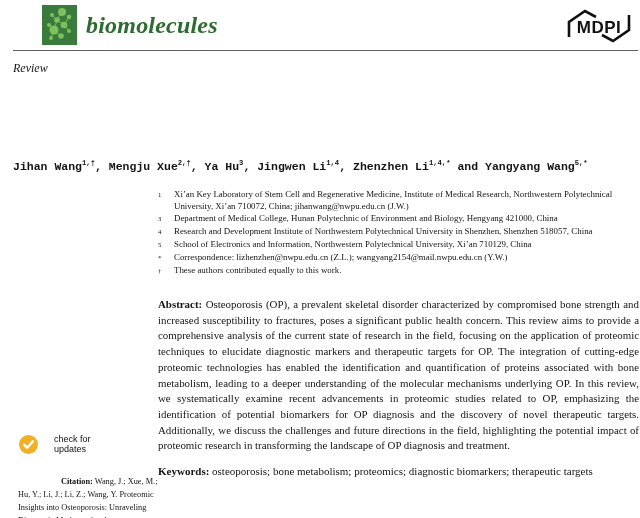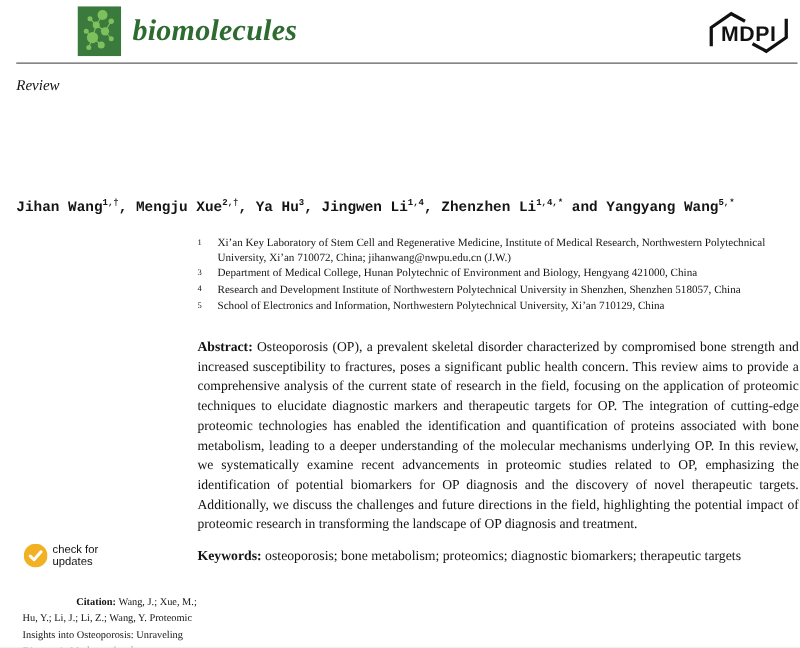--- a/index.html
+++ b/index.html
@@ -3,21 +3,21 @@
 <meta charset="utf-8">
 <style>
   html,body { margin:0; padding:0; background:#e8e8e8; }
   .page {
     position:relative; width:640px; height:518px; margin:0 auto;
     background:#ffffff; overflow:hidden;
     color:#141414; font-family:"Liberation Serif", serif;
   }
 
   
-  .brand { position:absolute; left:22px; top:5px; display:flex; align-items:center;padding-left:40px; }
+  .brand { position:absolute; left:2px; top:5px; display:flex; align-items:center;padding-left:40px; }
   .brand-logo { width:35px; height:40px; display:block; }
   .journal-name {
     margin-left:9px; font-style:italic; font-weight:bold;
     font-size:24px; color:#2e6b31; letter-spacing:0.2px;
   }
   .mdpi-logo { position:absolute; right:4px; top:6px; width:74px; height:40px; }
   .header-rule {
     position:absolute; left:13px; top:50px; width:625px; height:0;
     border-top:1.6px solid #5f5f5f;
   }
@@ -42,21 +42,21 @@
   .aff-text { flex:1; }
   .abstract {
     margin:20px 0 0 0; font-size:10.9px; line-height:15.7px; text-align:justify;
   }
   .abstract b, .keywords b { font-weight:bold; }
   .keywords { margin:10px 1px 0 0; font-size:11px; line-height:15.7px; }
 
   
   .badge {
     position:absolute; left:19px; top:435px;
-    display:flex; align-items:center; gap:4px; cursor:pointer;
+    display:flex; align-items:center; gap:16px; cursor:pointer;
   }
   .badge-icon { width:19px; height:19px; display:block; }
   .badge-text { font-family:"Liberation Sans", sans-serif; font-size:9px; line-height:9.5px; color:#111; }
   .badge-text .b2 { font-weight:normal; }
   .citation {
     position:absolute; left:18px; top:467px; width:144px;
     font-size:8.3px; line-height:13px;
   }
   .citation b { font-weight:bold;margin-left:43px; }
 </style>
@@ -120,20 +120,28 @@
         <span class="aff-text">Department of Medical College, Hunan Polytechnic of Environment and Biology, Hengyang 421000, China</span>
       </div>
       <div class="aff-row">
         <span class="aff-marker">4</span>
         <span class="aff-text">Research and Development Institute of Northwestern Polytechnical University in Shenzhen, Shenzhen 518057, China</span>
       </div>
       <div class="aff-row">
         <span class="aff-marker">5</span>
         <span class="aff-text">School of Electronics and Information, Northwestern Polytechnical University, Xi’an 710129, China</span>
       </div>
+      <div class="aff-row">
+        <span class="aff-marker">*</span>
+        <span class="aff-text">Correspondence: lizhenzhen@nwpu.edu.cn (Z.L.); wangyang2154@mail.nwpu.edu.cn (Y.W.)</span>
+      </div>
+      <div class="aff-row">
+        <span class="aff-marker">†</span>
+        <span class="aff-text">These authors contributed equally to this work.</span>
+      </div>
     </div>
 
     <p class="abstract"><b>Abstract:</b> <span>Osteoporosis (OP), a prevalent skeletal disorder characterized by compromised bone strength and increased susceptibility to fractures, poses a significant public health concern. This review aims to provide a comprehensive analysis of the current state of research in the field, focusing on the application of proteomic techniques to elucidate diagnostic markers and therapeutic targets for OP. The integration of cutting-edge proteomic technologies has enabled the identification and quantification of proteins associated with bone metabolism, leading to a deeper understanding of the molecular mechanisms underlying OP. In this review, we systematically examine recent advancements in proteomic studies related to OP, emphasizing the identification of potential biomarkers for OP diagnosis and the discovery of novel therapeutic targets. Additionally, we discuss the challenges and future directions in the field, highlighting the potential impact of proteomic research in transforming the landscape of OP diagnosis and treatment.</span></p>
 
     <p class="keywords"><b>Keywords:</b> <span>osteoporosis; bone metabolism; proteomics; diagnostic biomarkers; therapeutic targets</span></p>
   </div>
 
   <div class="badge">
     <svg class="badge-icon" viewBox="0 0 19 19">
       <circle cx="9.5" cy="9.5" r="9.5" fill="#f2b124"></circle>

